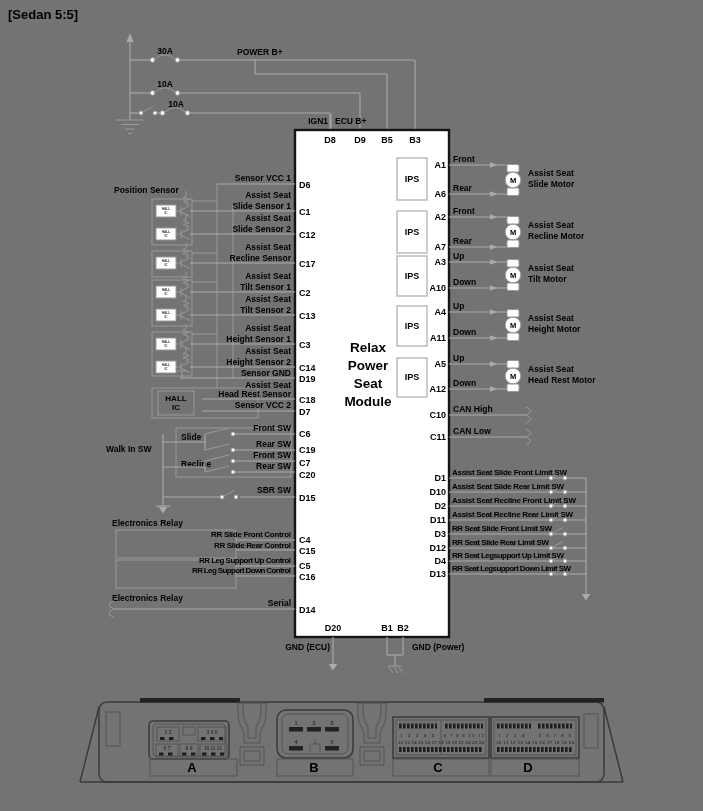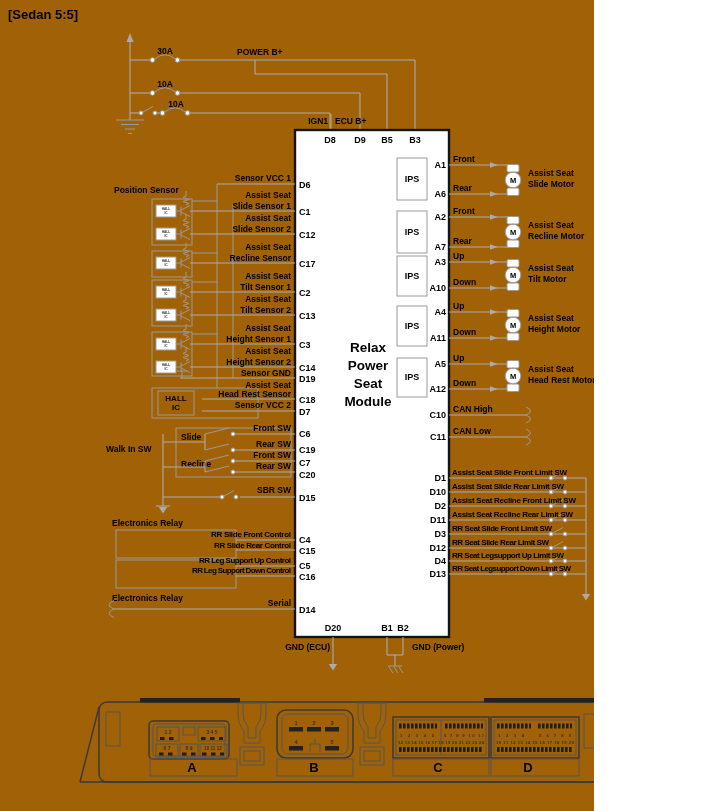--- a/index.html
+++ b/index.html
@@ -1,16 +1,16 @@
 <!DOCTYPE html>
 <html><head>
 <meta charset="utf-8">
 <style>
   html,body{margin:0;padding:0;background:#fff;}
-  #app{position:relative;width:594px;height:811px;background:#a16207;overflow:hidden;}
+  #app{position:relative;width:703px;height:811px;background:#737373;overflow:hidden;}
   svg{display:block;}
   text{font-family:"Liberation Sans","DejaVu Sans",sans-serif;fill:#000;}
   .t9 {font-size:9px;font-weight:bold;}
   .t85{font-size:8.5px;font-weight:bold;}
   .t8 {font-size:8px;font-weight:bold;}
   .t75{font-size:7.5px;font-weight:bold;}
   .micro{font-size:3.2px;font-weight:bold;fill:#333;}
   .ttl{font-size:13px;font-weight:bold;}
   .big{font-size:13.5px;font-weight:bold;}
   .conn{font-size:13px;font-weight:bold;}

